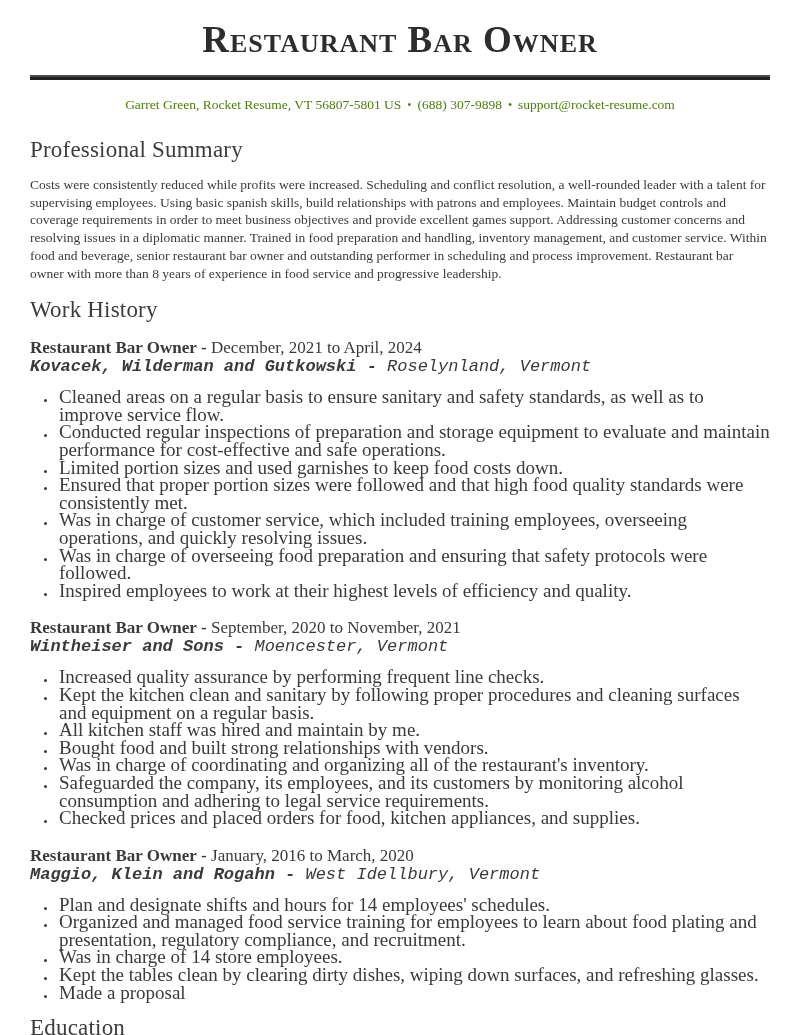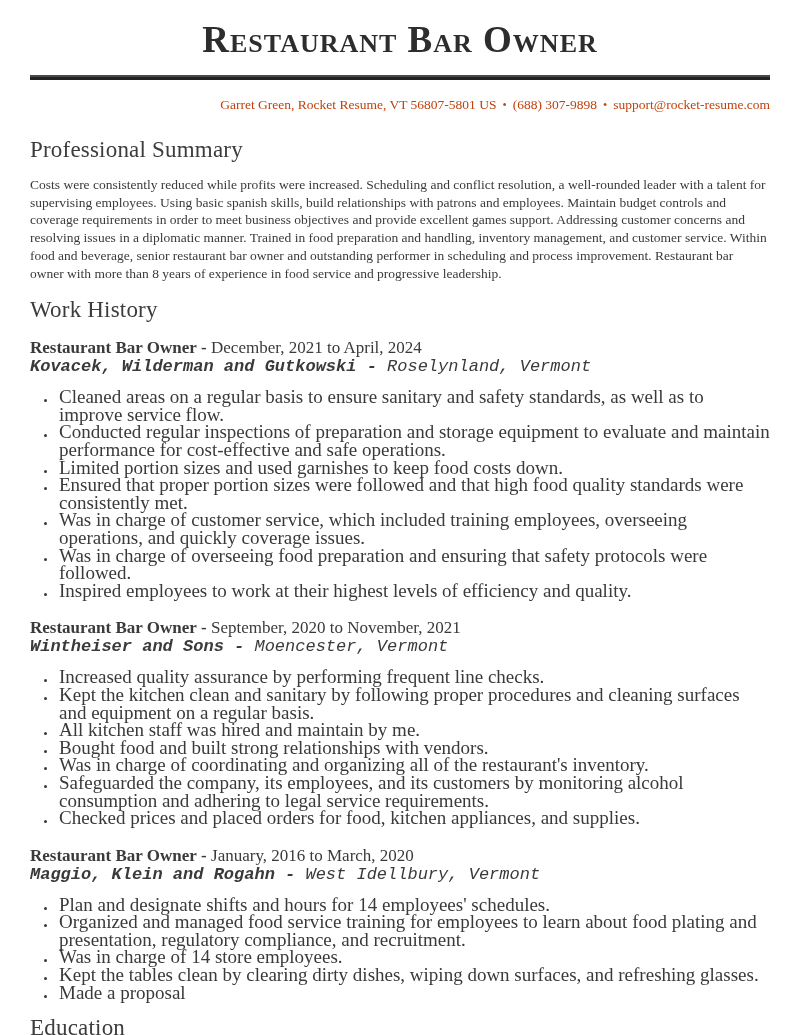--- a/index.html
+++ b/index.html
@@ -26,24 +26,24 @@
 
   .double-rule {
     margin-top: 17px;
     height: 2px;
     border-top: 2px solid #4a4a4a;
     border-bottom: 3px solid #222222;
   }
 
   .contact-line {
     margin-top: 17px;
-    text-align: right;
+    text-align: center;
     font-size: 13.5px;
     line-height: 16px;
-    color: #c2410c;
+    color: #4d7c0f;
   }
   .contact-sep { margin: 0 6px; font-size: 12px; }
 
   h2.section-heading {
     font-weight: 400;
     font-size: 23px;
     line-height: 27px;
     color: #3c3c3c;
     letter-spacing: 0.2px;
   }
@@ -107,21 +107,21 @@
     <div class="entry-line italic-line">
       <span class="bold-italic">Kovacek, Wilderman and Gutkowski</span>
       <span class="bold-italic">-</span>
       <span>Roselynland, Vermont</span>
     </div>
     <ul class="bullet-list">
       <li>Cleaned areas on a regular basis to ensure sanitary and safety standards, as well as to improve service flow.</li>
       <li>Conducted regular inspections of preparation and storage equipment to evaluate and maintain performance for cost-effective and safe operations.</li>
       <li>Limited portion sizes and used garnishes to keep food costs down.</li>
       <li>Ensured that proper portion sizes were followed and that high food quality standards were consistently met.</li>
-      <li>Was in charge of customer service, which included training employees, overseeing operations, and quickly coverage issues.</li>
+      <li>Was in charge of customer service, which included training employees, overseeing operations, and quickly resolving issues.</li>
       <li>Was in charge of overseeing food preparation and ensuring that safety protocols were followed.</li>
       <li>Inspired employees to work at their highest levels of efficiency and quality.</li>
     </ul>
   </div>
 
   <div class="job">
     <div class="entry-line">
       <span class="bold">Restaurant Bar Owner</span>
       <span class="bold">-</span>
       <span>September, 2020 to November, 2021</span>

